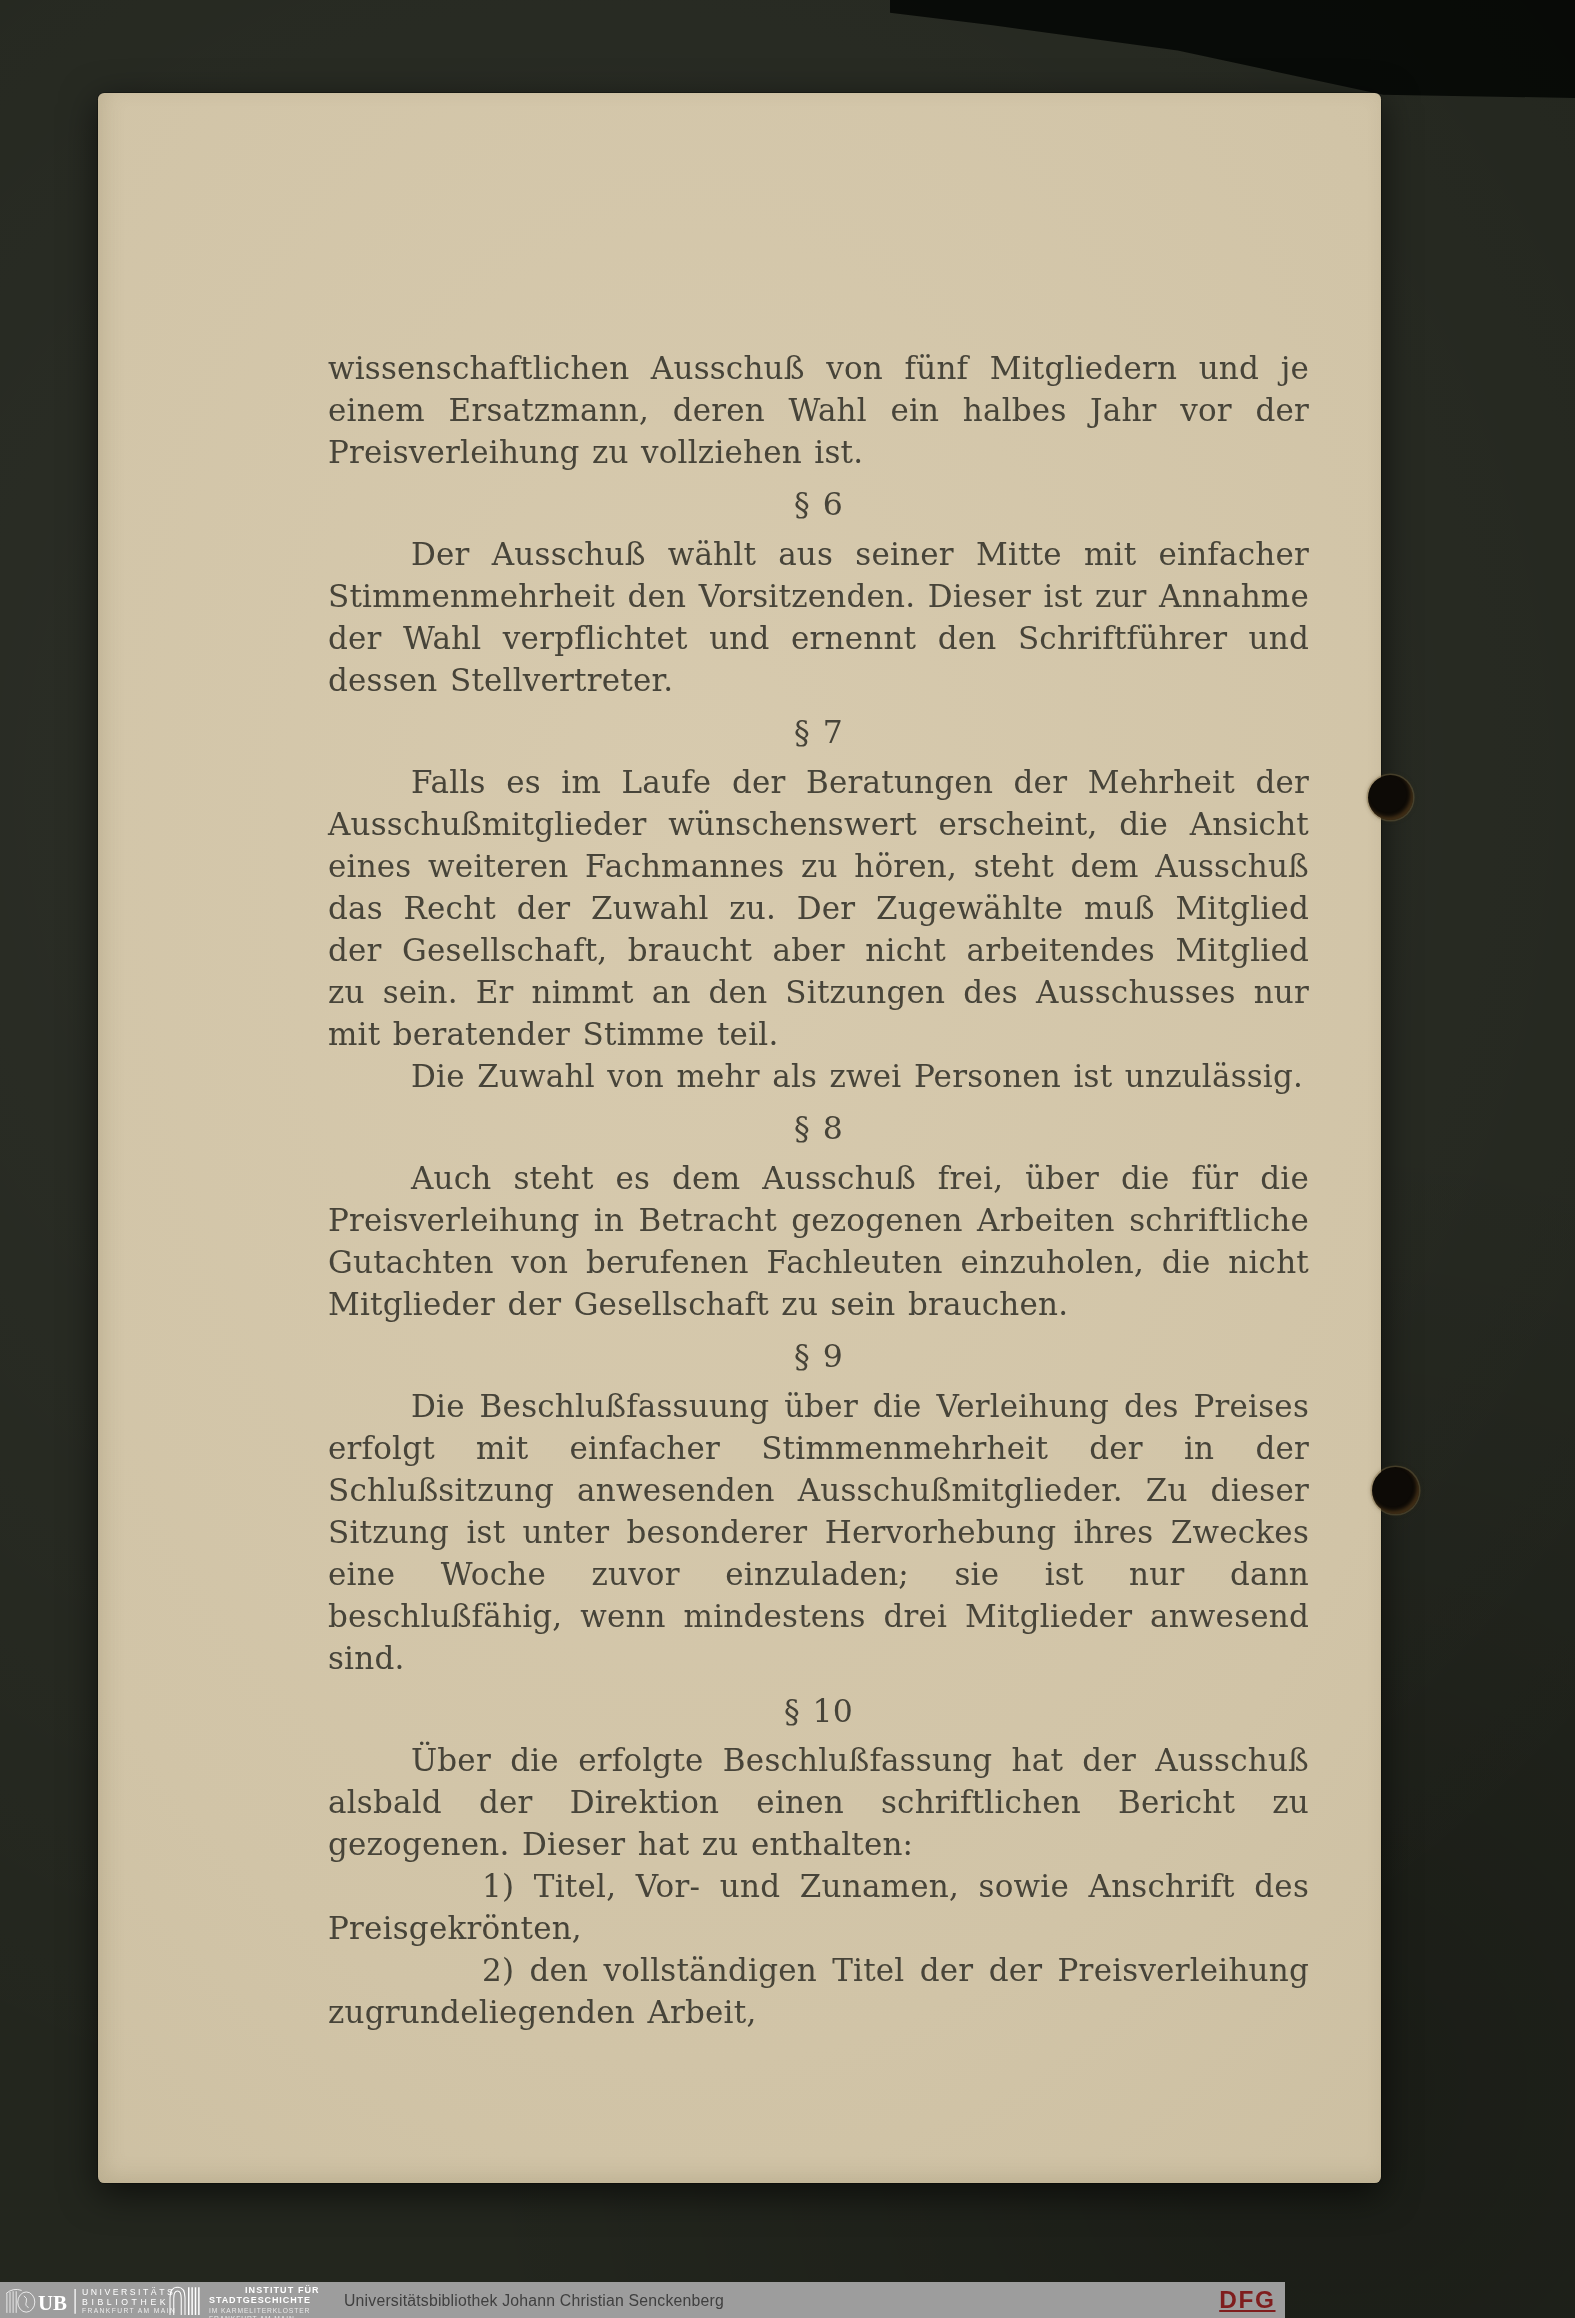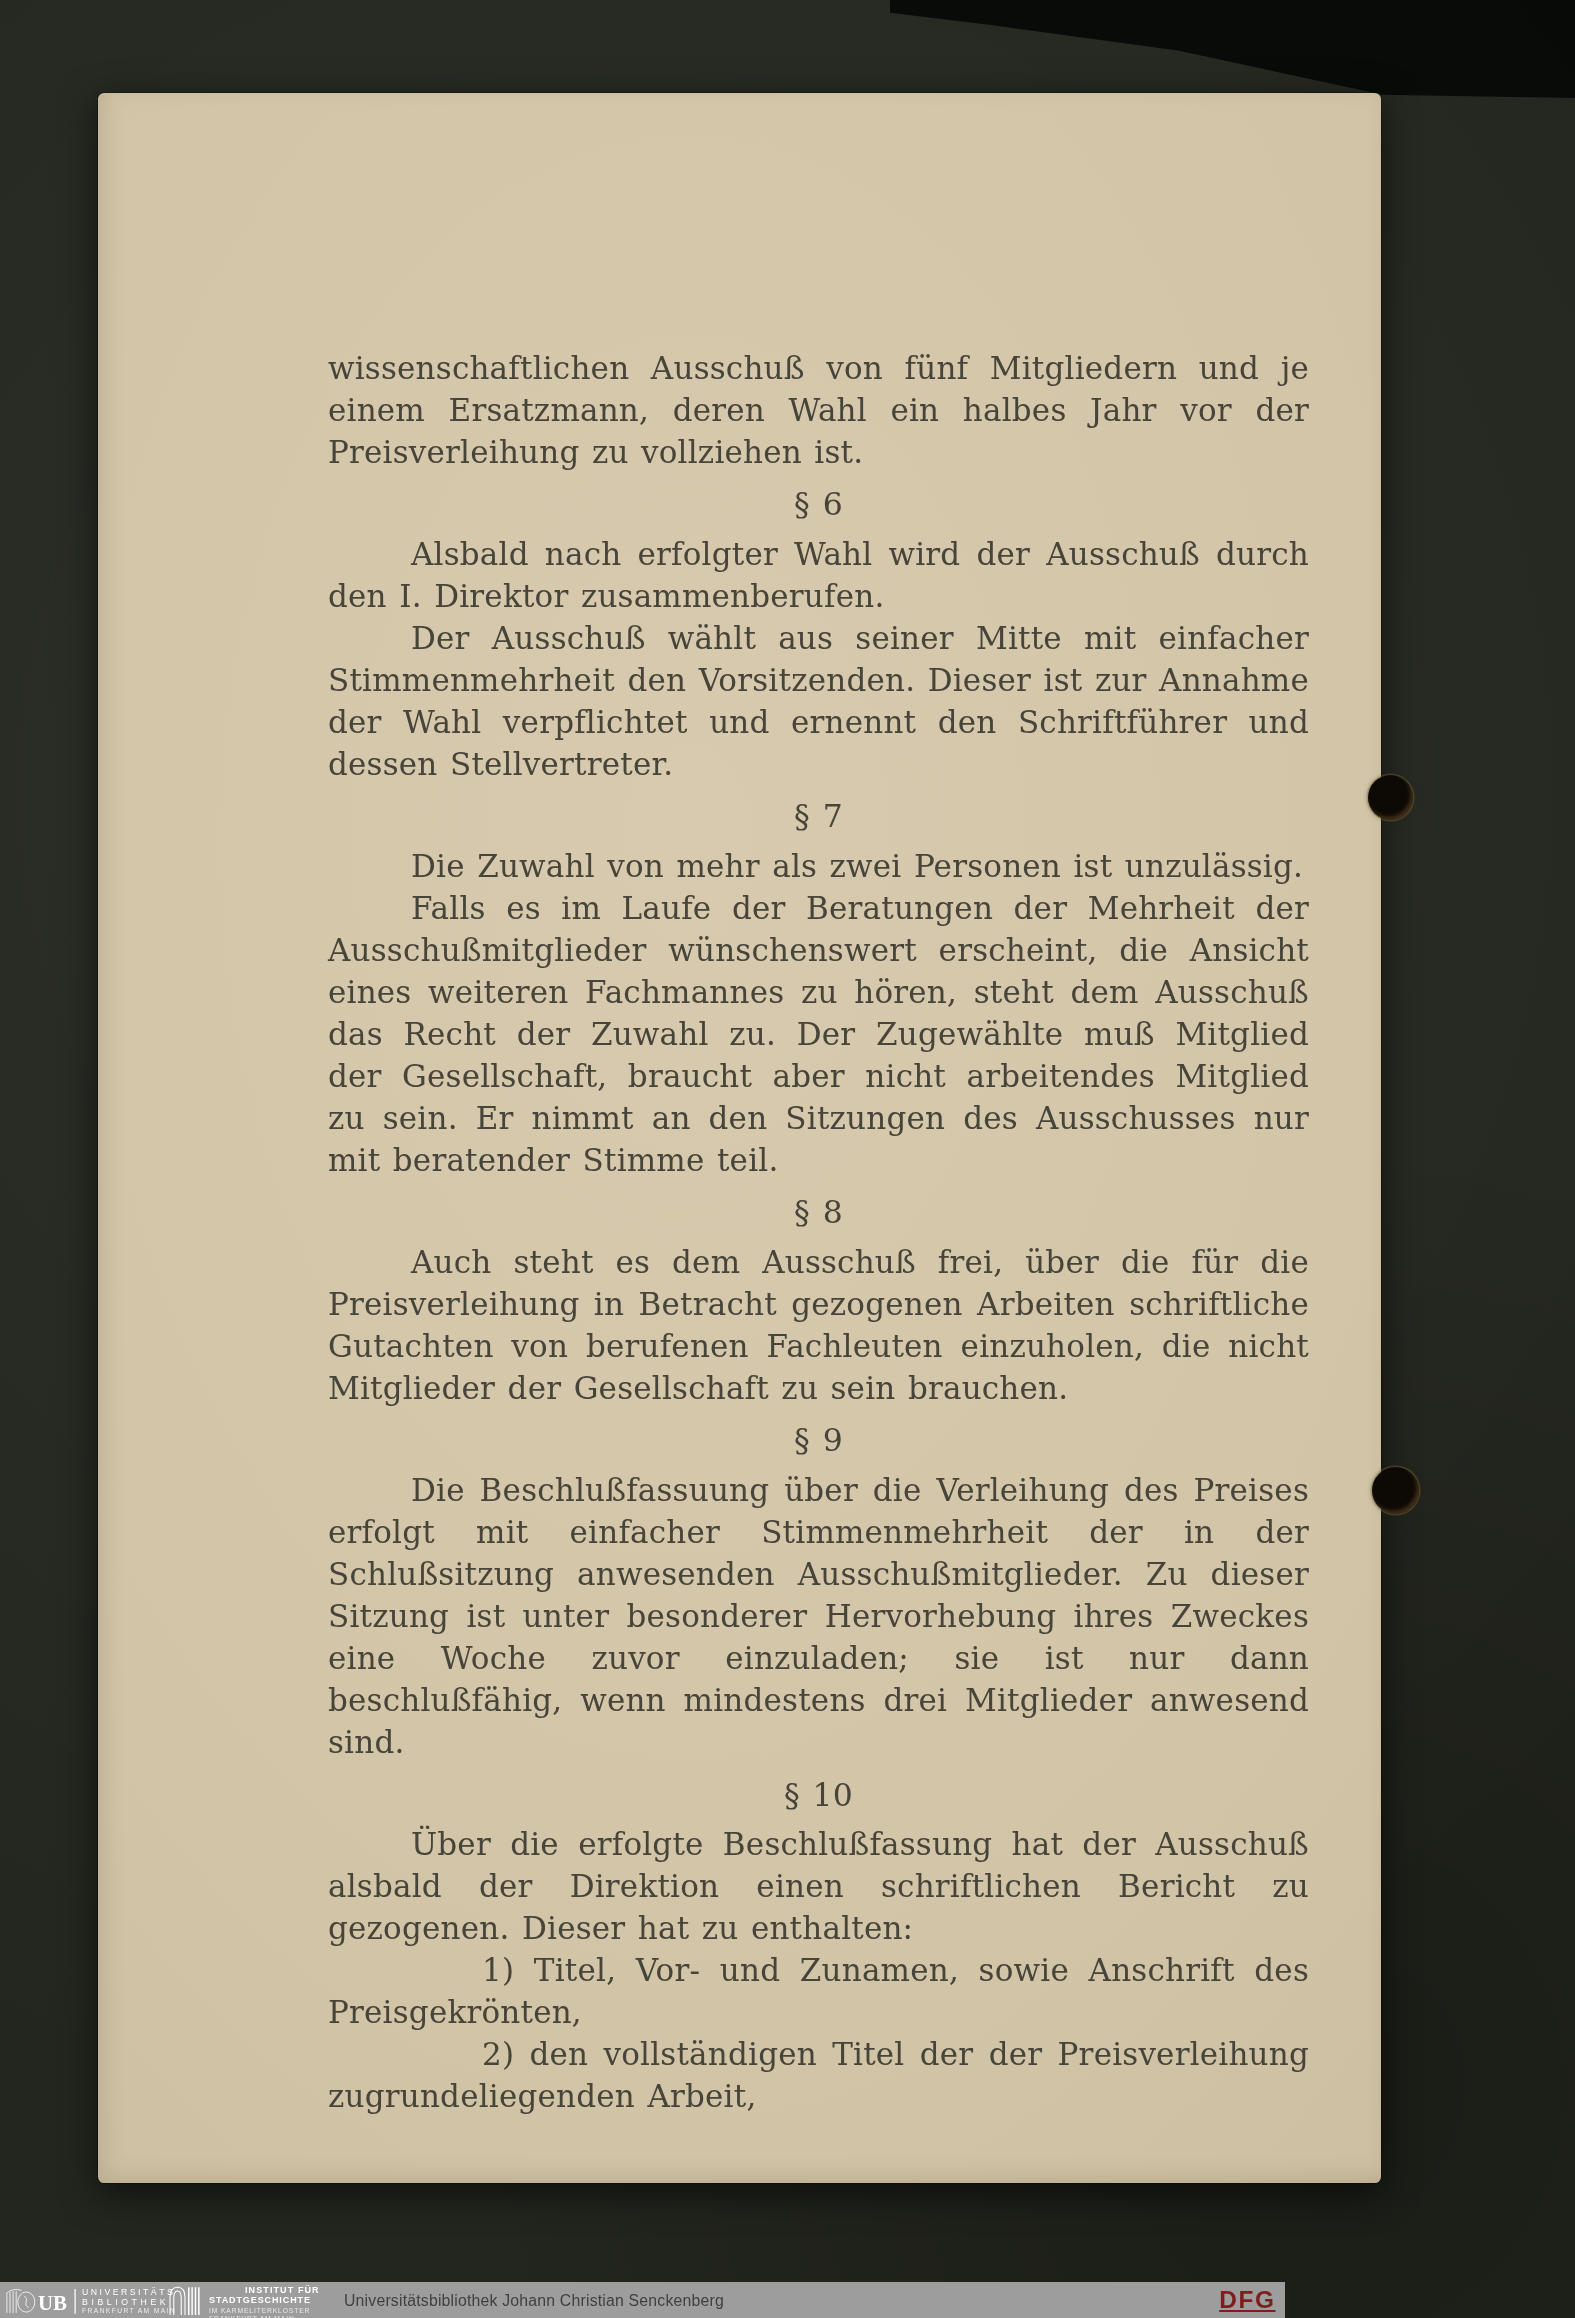--- a/index.html
+++ b/index.html
@@ -115,26 +115,25 @@
 
   <div class="bg-wedge"></div>
 
   <div class="paper">
 
     <div class="textcol">
 
       <p class="body-par no-indent">wissenschaftlichen Ausschuß von fünf Mitgliedern und je einem Ersatzmann, deren Wahl ein halbes Jahr vor der Preisverleihung zu vollziehen ist.</p>
 
       <h2 class="sec-head">§ 6</h2>
-      <p class="body-par">Alsbald nach erfolgter Wahl wird der Ausschuß durch den I. Direktor zusammenberufen.</p>
       <p class="body-par">Der Ausschuß wählt aus seiner Mitte mit einfacher Stimmenmehrheit den Vorsitzenden. Dieser ist zur Annahme der Wahl verpflichtet und ernennt den Schriftführer und dessen Stellvertreter.</p>
 
       <h2 class="sec-head">§ 7</h2>
+      <p class="body-par">Falls es im Laufe der Beratungen der Mehrheit der Ausschußmitglieder wünschenswert erscheint, die Ansicht eines weiteren Fachmannes zu hören, steht dem Ausschuß das Recht der Zuwahl zu. Der Zugewählte muß Mitglied der Gesellschaft, braucht aber nicht arbeitendes Mitglied zu sein. Er nimmt an den Sitzungen des Ausschusses nur mit beratender Stimme teil.</p>
       <p class="body-par">Die Zuwahl von mehr als zwei Personen ist unzulässig.</p>
-      <p class="body-par">Falls es im Laufe der Beratungen der Mehrheit der Ausschußmitglieder wünschenswert erscheint, die Ansicht eines weiteren Fachmannes zu hören, steht dem Ausschuß das Recht der Zuwahl zu. Der Zugewählte muß Mitglied der Gesellschaft, braucht aber nicht arbeitendes Mitglied zu sein. Er nimmt an den Sitzungen des Ausschusses nur mit beratender Stimme teil.</p>
 
       <h2 class="sec-head">§ 8</h2>
       <p class="body-par">Auch steht es dem Ausschuß frei, über die für die Preisverleihung in Betracht gezogenen Arbeiten schriftliche Gutachten von berufenen Fachleuten einzuholen, die nicht Mitglieder der Gesellschaft zu sein brauchen.</p>
 
       <h2 class="sec-head">§ 9</h2>
       <p class="body-par">Die Beschlußfassuung über die Verleihung des Preises erfolgt mit einfacher Stimmenmehrheit der in der Schlußsitzung anwesenden Ausschußmitglieder. Zu dieser Sitzung ist unter besonderer Hervorhebung ihres Zweckes eine Woche zuvor einzuladen; sie ist nur dann beschlußfähig, wenn mindestens drei Mitglieder anwesend sind.</p>
 
       <h2 class="sec-head">§ 10</h2>
       <p class="body-par">Über die erfolgte Beschlußfassung hat der Ausschuß alsbald der Direktion einen schriftlichen Bericht zu gezogenen. Dieser hat zu enthalten:</p>
       <p class="body-par list-item">1) Titel, Vor- und Zunamen, sowie Anschrift des Preisgekrönten,</p>

